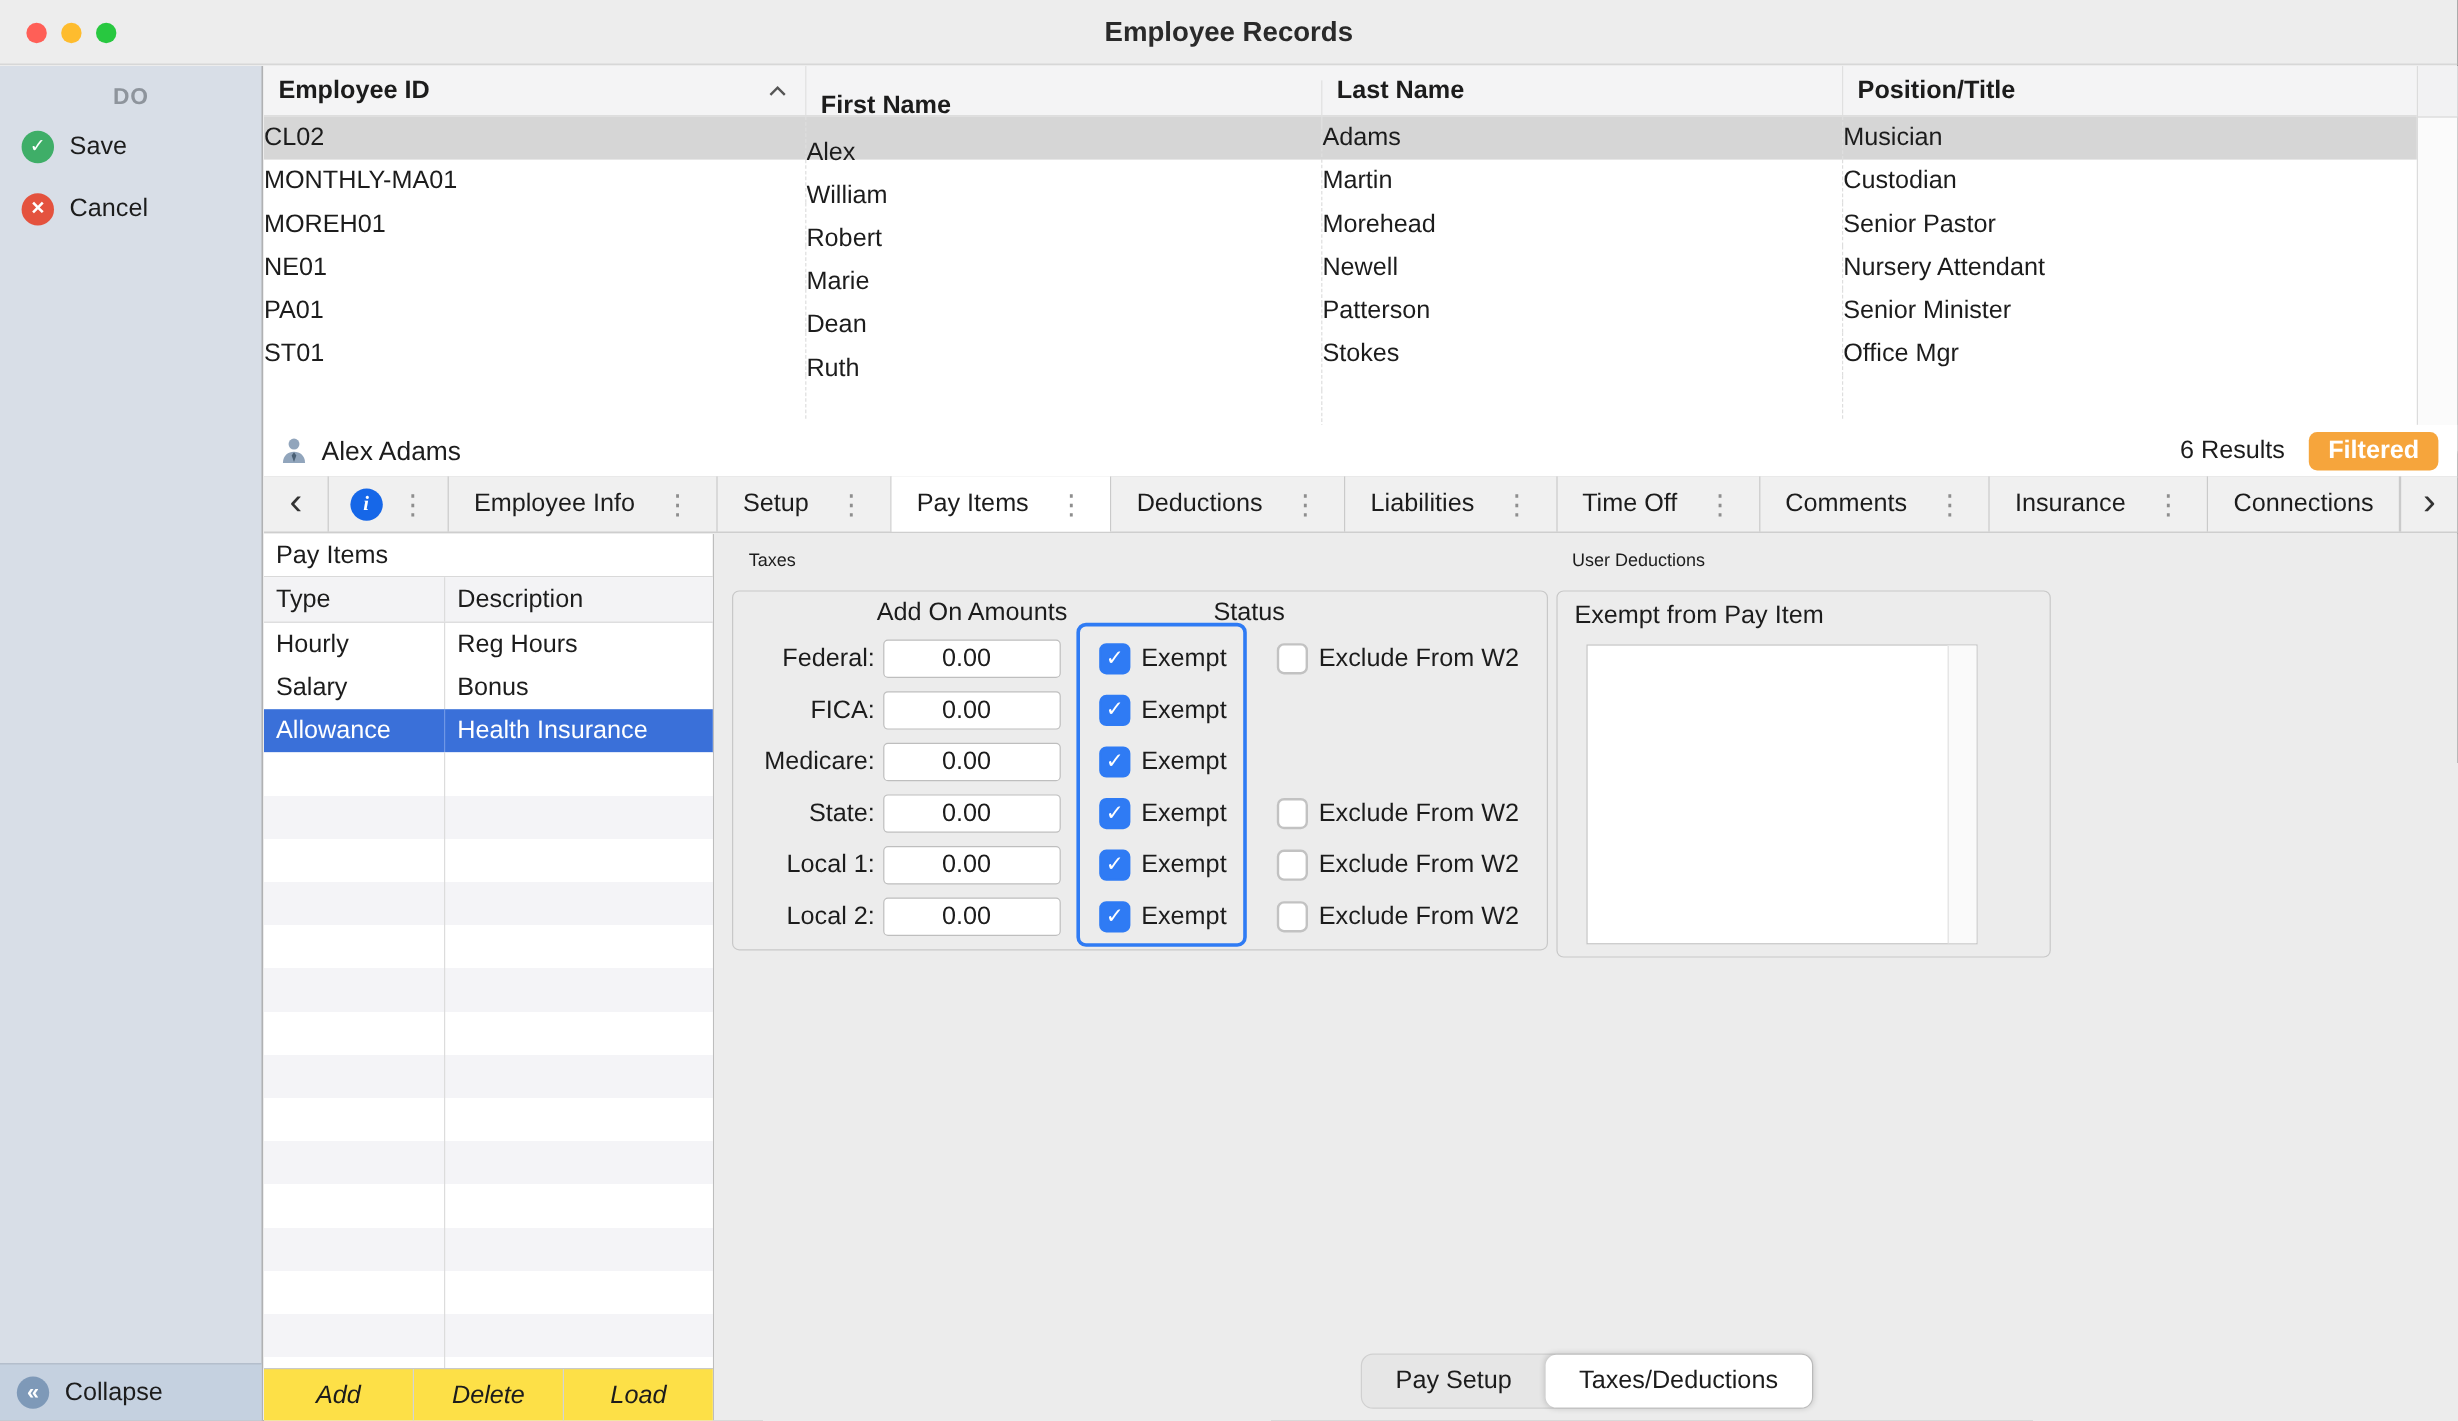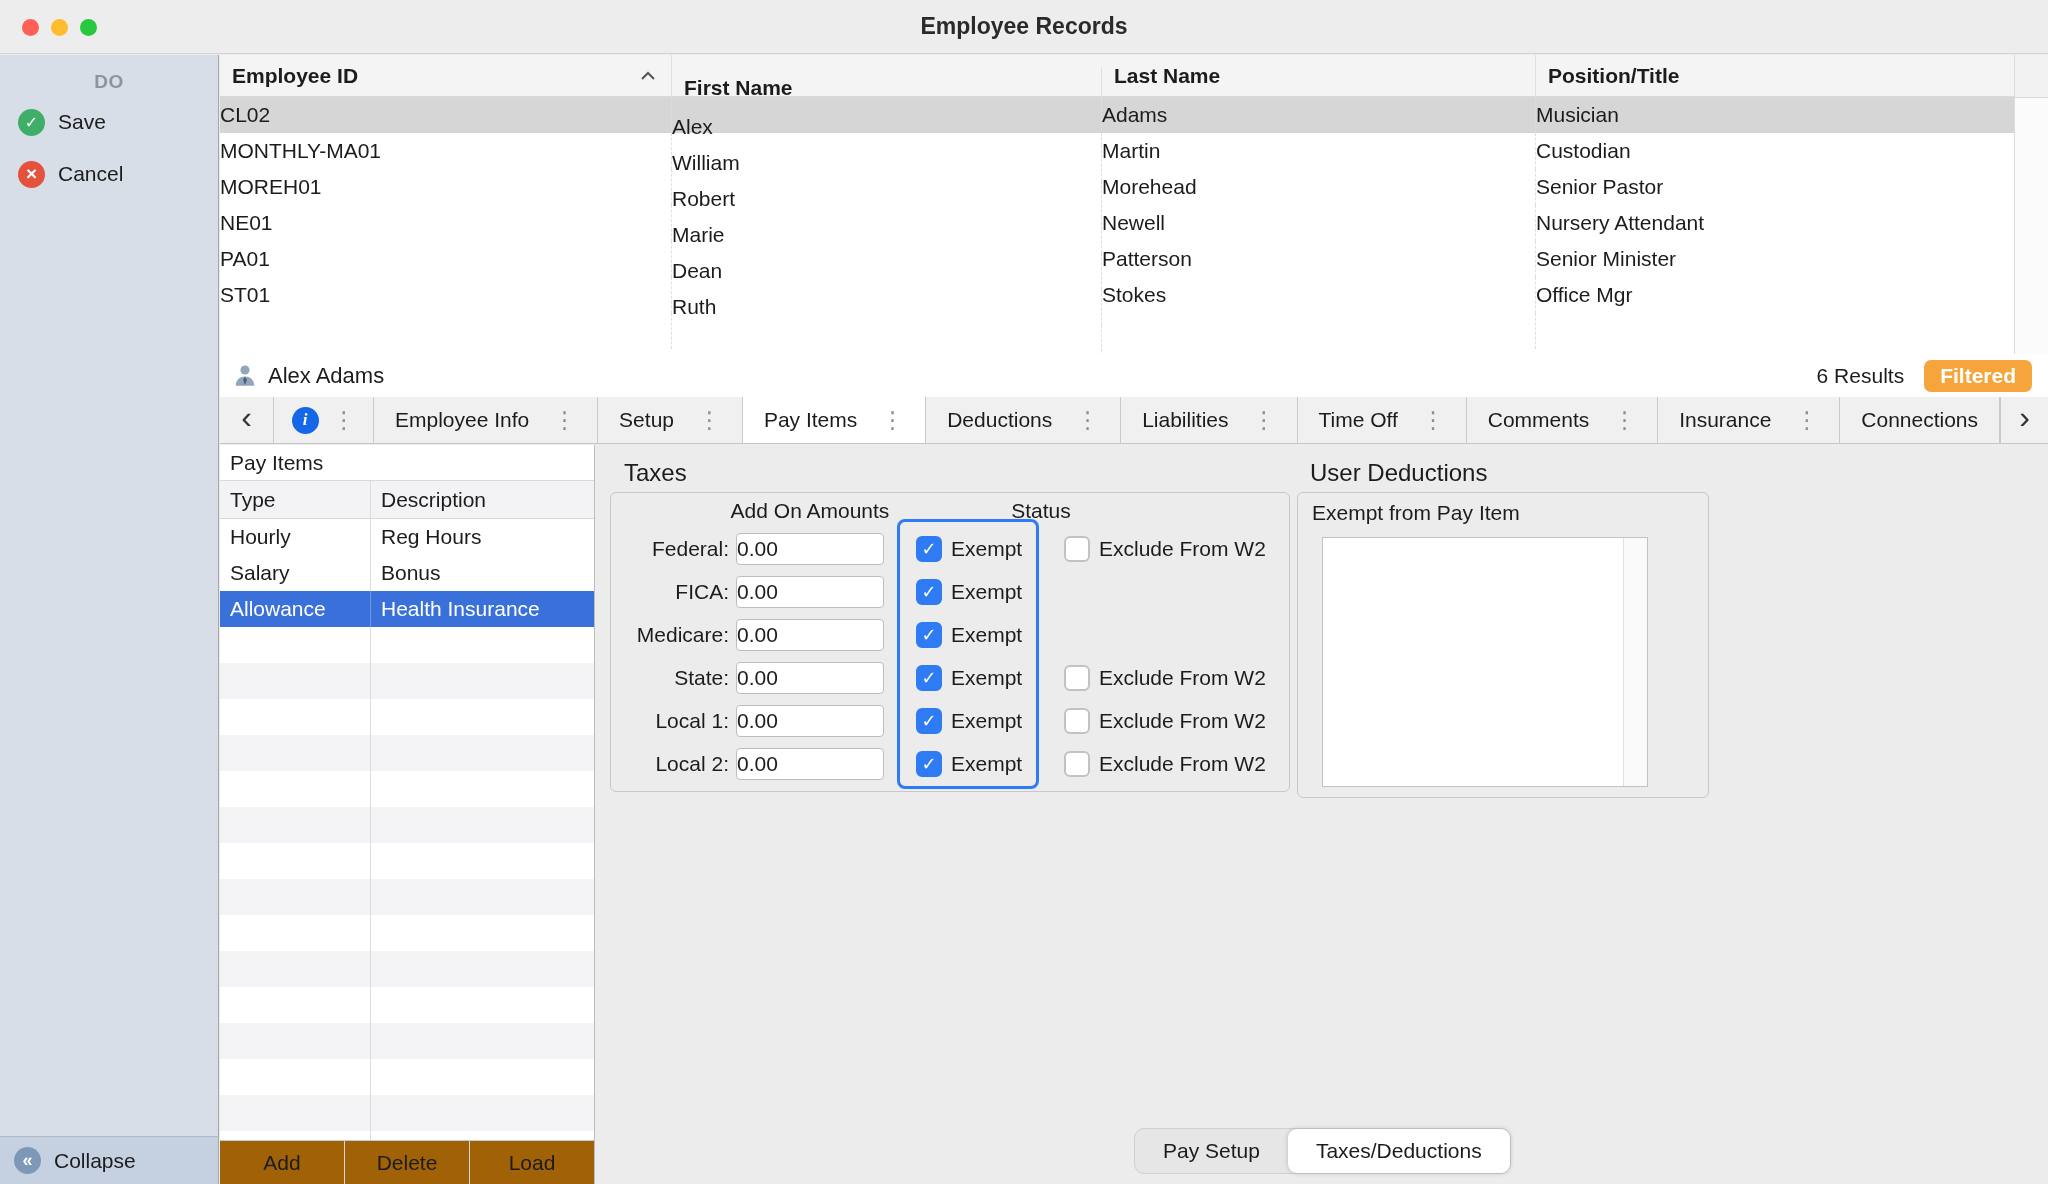--- a/index.html
+++ b/index.html
@@ -68,39 +68,39 @@
   .pc-desc { flex:1; border-left:1px solid #DCDCDC; }
   .pay-row { height:36px; display:flex; }
   .pay-row .pi { display:flex; align-items:center; padding-left:10px; height:100%; white-space:nowrap; overflow:hidden; }
   .pi-type { width:150px; }
   .pi-desc { flex:1; border-left:1px solid #DCDCDC; }
   .pay-row.selected { background:#3A70D9; color:#fff; }
   .pay-row.selected .pi-desc { border-left-color:#6F97E6; }
   .pay-filler { position:absolute; left:0; right:0; top:182px; bottom:44px;
     background:repeating-linear-gradient(to bottom,#FFFFFF 0 36px,#F4F4F7 36px 72px); }
   .pay-filler::after { content:""; position:absolute; left:150px; top:0; bottom:0; width:1px; background:#DCDCDC; }
-  .pay-buttons { position:absolute; left:0; right:0; bottom:0; height:44px; display:flex; border-top:1px solid #C9C9C9; background:#a16207; }
+  .pay-buttons { position:absolute; left:0; right:0; bottom:0; height:44px; display:flex; border-top:1px solid #C9C9C9; background:#fde047;font-style:italic; }
   .pay-btn { flex:1; display:flex; align-items:center; justify-content:center; border-right:1px solid #D4D4D4; cursor:default; }
   .pay-btn:last-child { border-right:none; }
 
   
-  .group-label { position:absolute; font-size:24px; }
+  .group-label { position:absolute; font-size:15px; }
   .taxes-label { left:404px; top:14px; }
   .ud-label-outer { left:1090px; top:14px; }
   .group-box { position:absolute; border:1px solid #C8C8C8; border-radius:6px; background:#ECECEC; }
   .taxes-box { left:390px; top:47px; width:680px; height:300px; }
   .ud-box { left:1077px; top:47px; width:412px; height:306px; }
 
   .tax-col-header { position:absolute; top:6px; text-align:center; }
   .h-addon { left:74px; width:250px; }
   .h-status { left:330px; width:200px; }
   .tax-rows { position:absolute; top:34px; left:0; right:0; }
   .tax-row { display:flex; align-items:center; height:43px; }
   .tax-label { width:118px; text-align:right; white-space:nowrap; }
-  .tax-input { width:148px; height:32px; margin-left:7px; border:1px solid #BEBEBE; border-radius:4px; background:#fff; text-align:left; padding-right:9px; font-size:21px; font-family:inherit; color:#1c1c1c; }
+  .tax-input { width:148px; height:32px; margin-left:7px; border:1px solid #BEBEBE; border-radius:4px; background:#fff; text-align:center; padding-right:9px; font-size:21px; font-family:inherit; color:#1c1c1c; }
   .tax-exempt { display:flex; align-items:center; gap:9px; margin-left:32px; width:122px; }
   .tax-exclude { display:flex; align-items:center; gap:9px; margin-left:26px; white-space:nowrap; }
   .exempt-ring { position:absolute; left:286px; top:26px; width:142px; height:270px; border:3px solid #2F7BF4; border-radius:8px; pointer-events:none; }
 
   .checkbox { width:26px; height:26px; border-radius:6px; border:2px solid #C2C2C2; background:#fff; flex:0 0 auto; position:relative; }
   .checkbox.checked { background:#2F7BF4; border-color:#2F7BF4; }
   .checkbox.checked::after { content:"✓"; position:absolute; inset:0; display:flex; align-items:center; justify-content:center; color:#fff; font-weight:bold; font-size:18px; }
 
   .ud-list-label { position:absolute; left:14px; top:8px; }
   .ud-list { position:absolute; left:24px; top:44px; width:326px; height:250px; background:#fff; border:1px solid #C2C2C2; }

